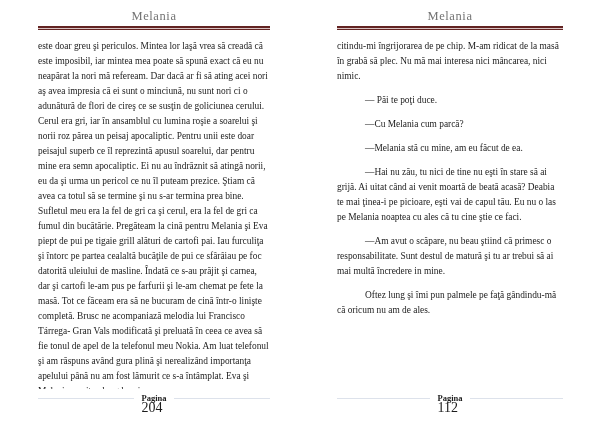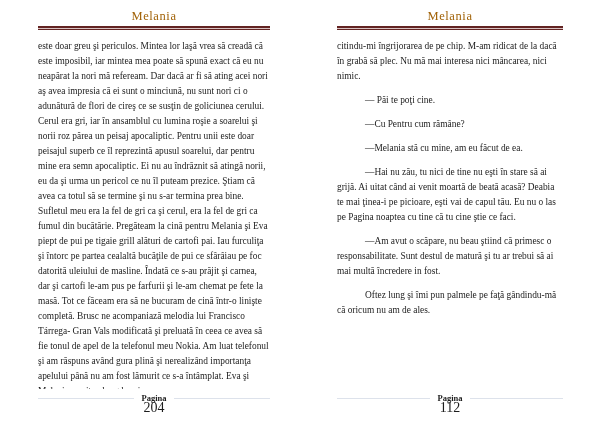--- a/index.html
+++ b/index.html
@@ -19,21 +19,21 @@
     background: #ffffff;
   }
   .page-left  { padding-left: 38px; padding-right: 30px; }
   .page-right { padding-left: 37px; padding-right: 37px; }
 
   .page-header { flex: none; }
   .header-title {
     text-align: center;
     font-size: 12.5px; line-height: 14px;
     letter-spacing: 0.6px;
-    color: #a16207;
+    color: #737373;
   }
   .header-rule {
     margin-top: 3px;
     height: 1px;
     background: var(--rule-gap-color, #d9c3c3);
     border-top: 2.5px solid var(--rule-color, #632423);
     border-bottom: 1px solid var(--rule-color, #632423);
   }
 
   .page-body {
@@ -54,21 +54,21 @@
     align-items: flex-start;
     margin-top: 4px;
     min-height: 20px;
   }
   .footer-rule {
     flex: 1 1 auto;
     height: 1px;
     background: var(--footer-rule-color, #dde2eb);
     margin-top: 5px;
   }
-  .footer-center { flex: none; margin: 0 7px; text-align: center; }
+  .footer-center { flex: none; margin: 0 7px; }
   .footer-label  { font-weight: bold; font-size: 8.5px; line-height: 10px; }
   .footer-number { font-size: 14px; line-height: 10px; }
 </style>
 </head>
 <body>
 
 <div class="spread">
 
   <section class="page page-left">
     <header class="page-header">
@@ -87,26 +87,26 @@
       <div class="footer-rule"></div>
     </footer>
   </section>
 
   <section class="page page-right">
     <header class="page-header">
       <div class="header-title">Melania</div>
       <div class="header-rule"></div>
     </header>
     <div class="page-body">
-        <p class="para">citindu-mi îngrijorarea de pe chip. M-am ridicat de la dacă în grabă să plec. Nu mă mai interesa nici mâncarea, nici nimic.</p>
-        <p class="para indent">— Păi te poţi cine.</p>
-        <p class="para indent">—Cu Pentru cum rămâne?</p>
+        <p class="para">citindu-mi îngrijorarea de pe chip. M-am ridicat de la masă în grabă să plec. Nu mă mai interesa nici mâncarea, nici nimic.</p>
+        <p class="para indent">— Păi te poţi duce.</p>
+        <p class="para indent">—Cu Melania cum parcă?</p>
         <p class="para indent">—Melania stă cu mine, am eu făcut de ea.</p>
-        <p class="para indent">—Hai nu zău, tu nici de tine nu eşti în stare să ai grijă. Ai uitat când ai venit moartă de beată acasă? Deabia te mai ţinea-i pe picioare, eşti vai de capul tău. Eu nu o las pe Pagina noaptea cu tine că tu cine ştie ce faci.</p>
-        <p class="para indent">—Am avut o scăpare, nu beau ştiind că primesc o responsabilitate. Sunt destul de matură şi tu ar trebui să ai mai multă încredere in fost.</p>
+        <p class="para indent">—Hai nu zău, tu nici de tine nu eşti în stare să ai grijă. Ai uitat când ai venit moartă de beată acasă? Deabia te mai ţinea-i pe picioare, eşti vai de capul tău. Eu nu o las pe Melania noaptea cu ales că tu cine ştie ce faci.</p>
+        <p class="para indent">—Am avut o scăpare, nu beau ştiind că primesc o responsabilitate. Sunt destul de matură şi tu ar trebui să ai mai multă încredere in mine.</p>
         <p class="para indent">Oftez lung şi îmi pun palmele pe faţă gândindu-mă că oricum nu am de ales.</p>
       </div>
     <footer class="page-footer">
       <div class="footer-rule"></div>
       <div class="footer-center">
         <div class="footer-label">Pagina</div>
         <div class="footer-number">112</div>
       </div>
       <div class="footer-rule"></div>
     </footer>

